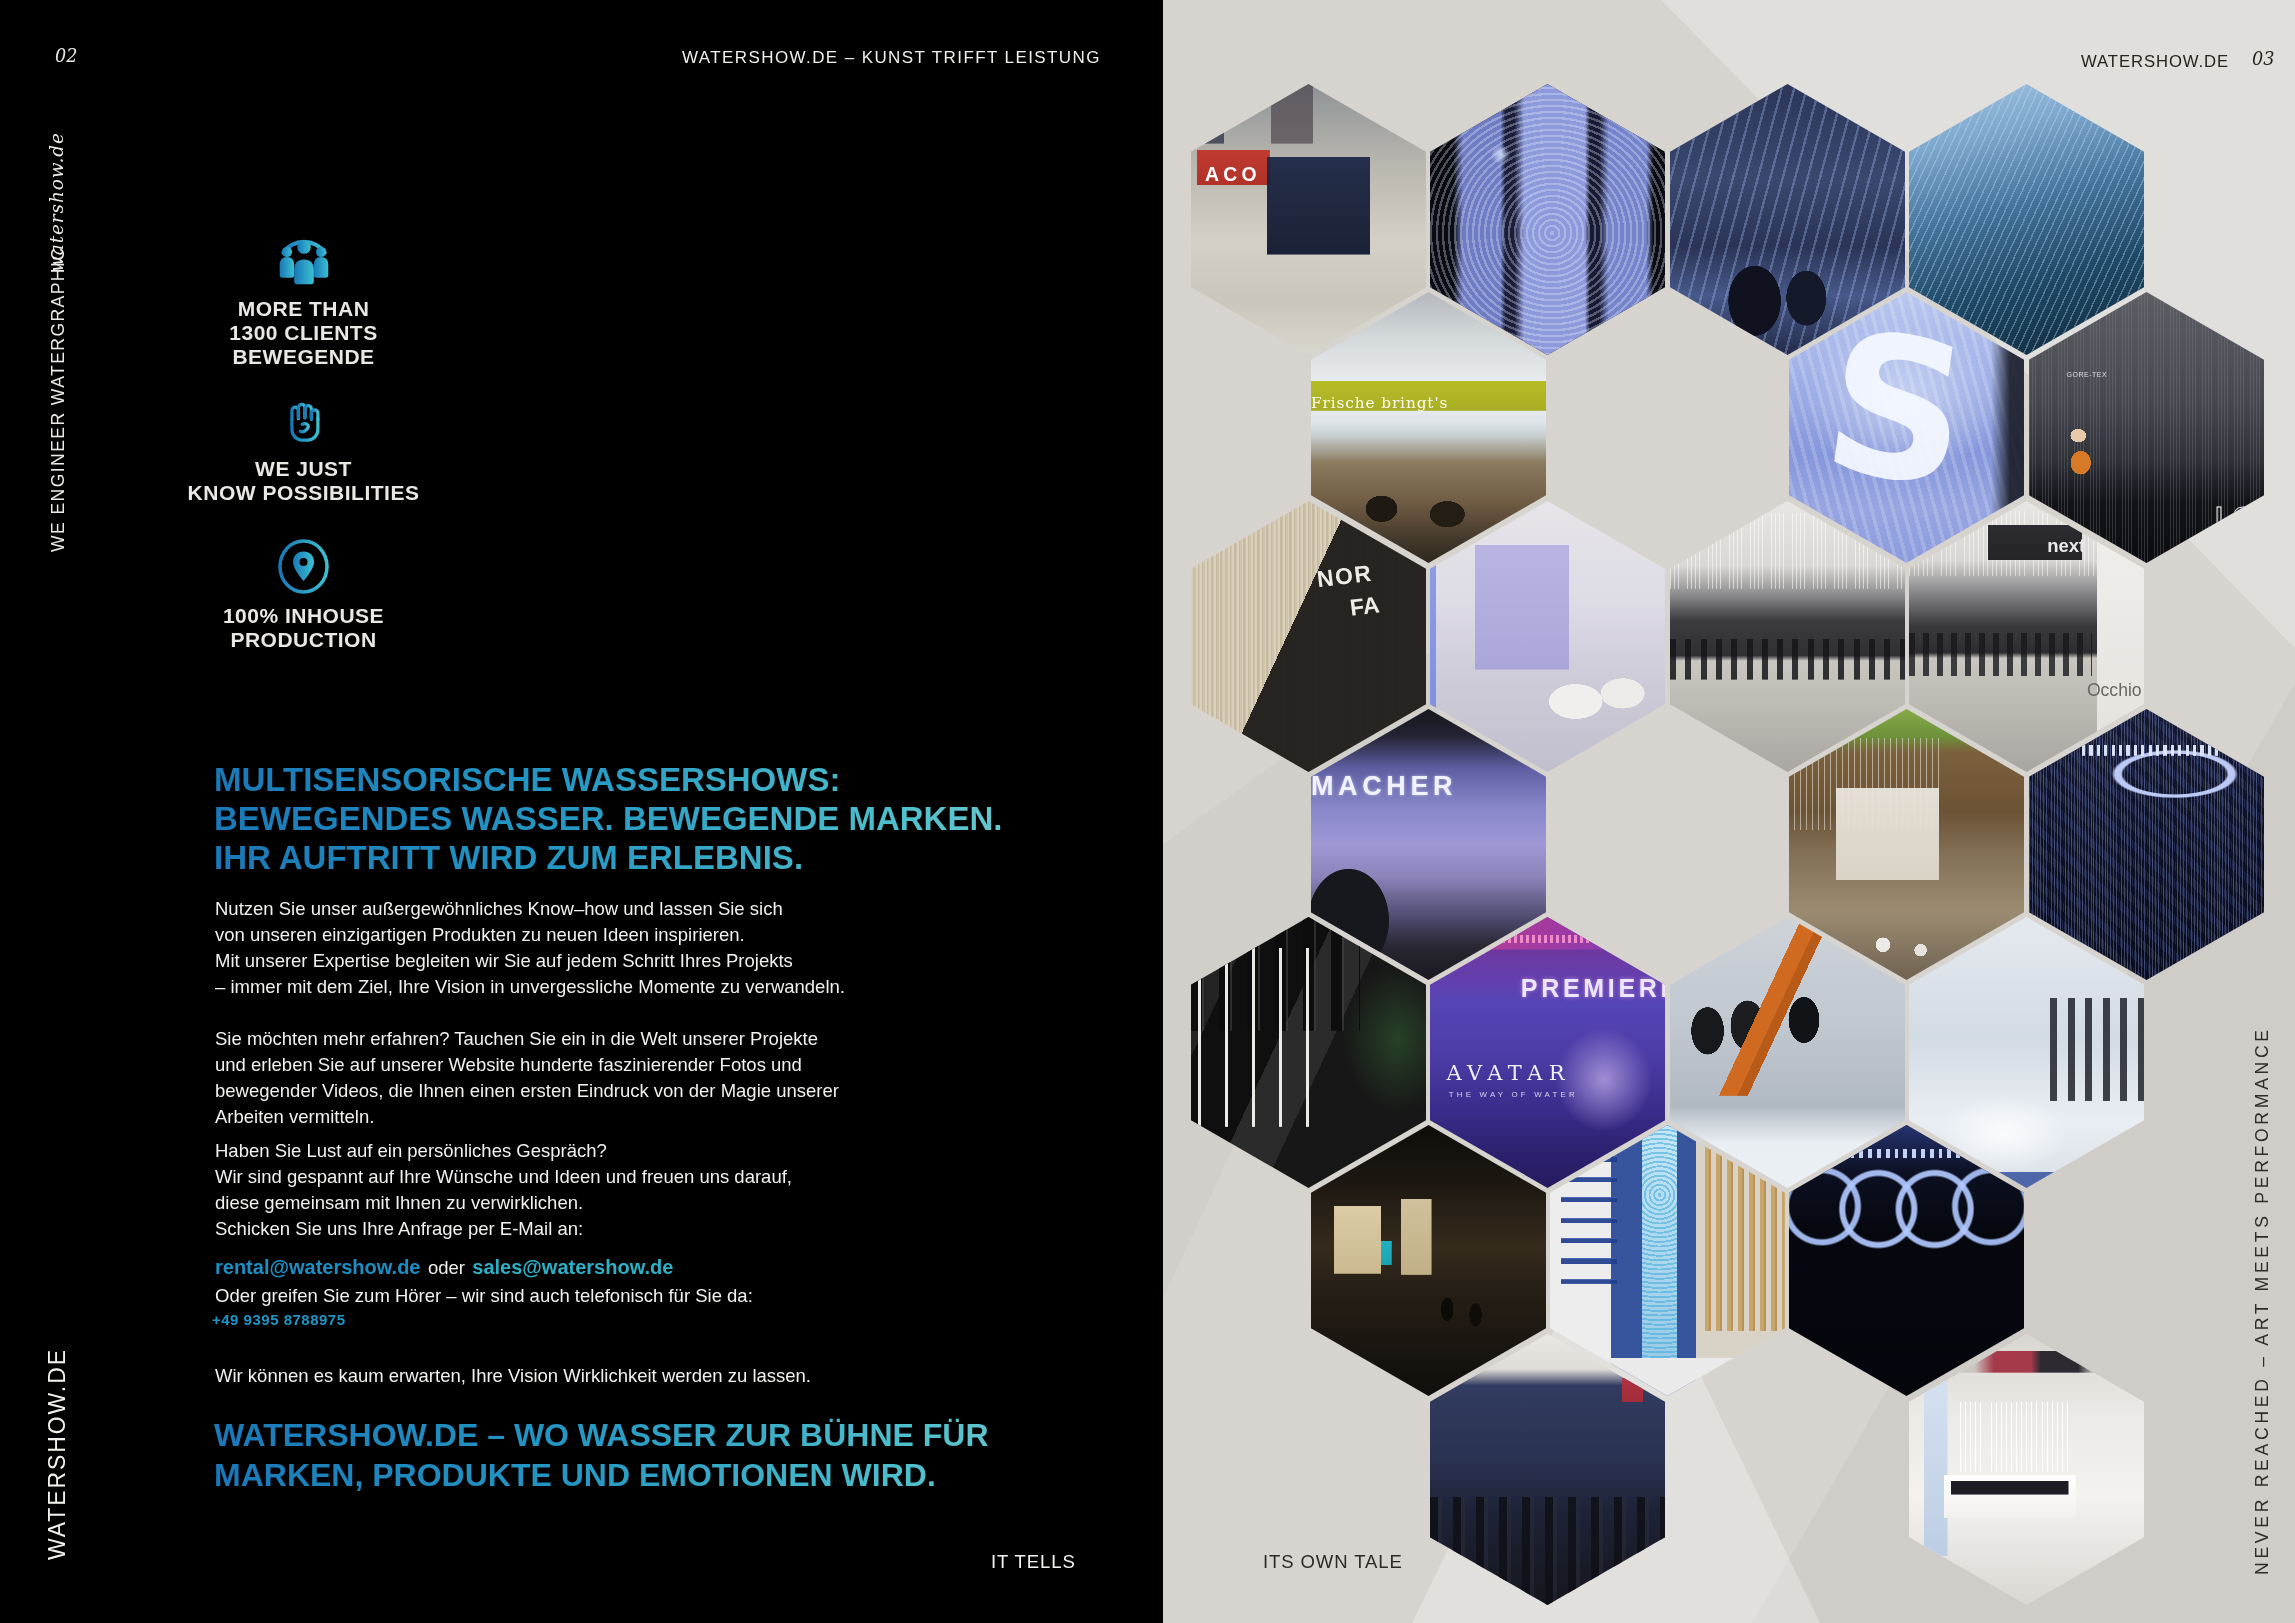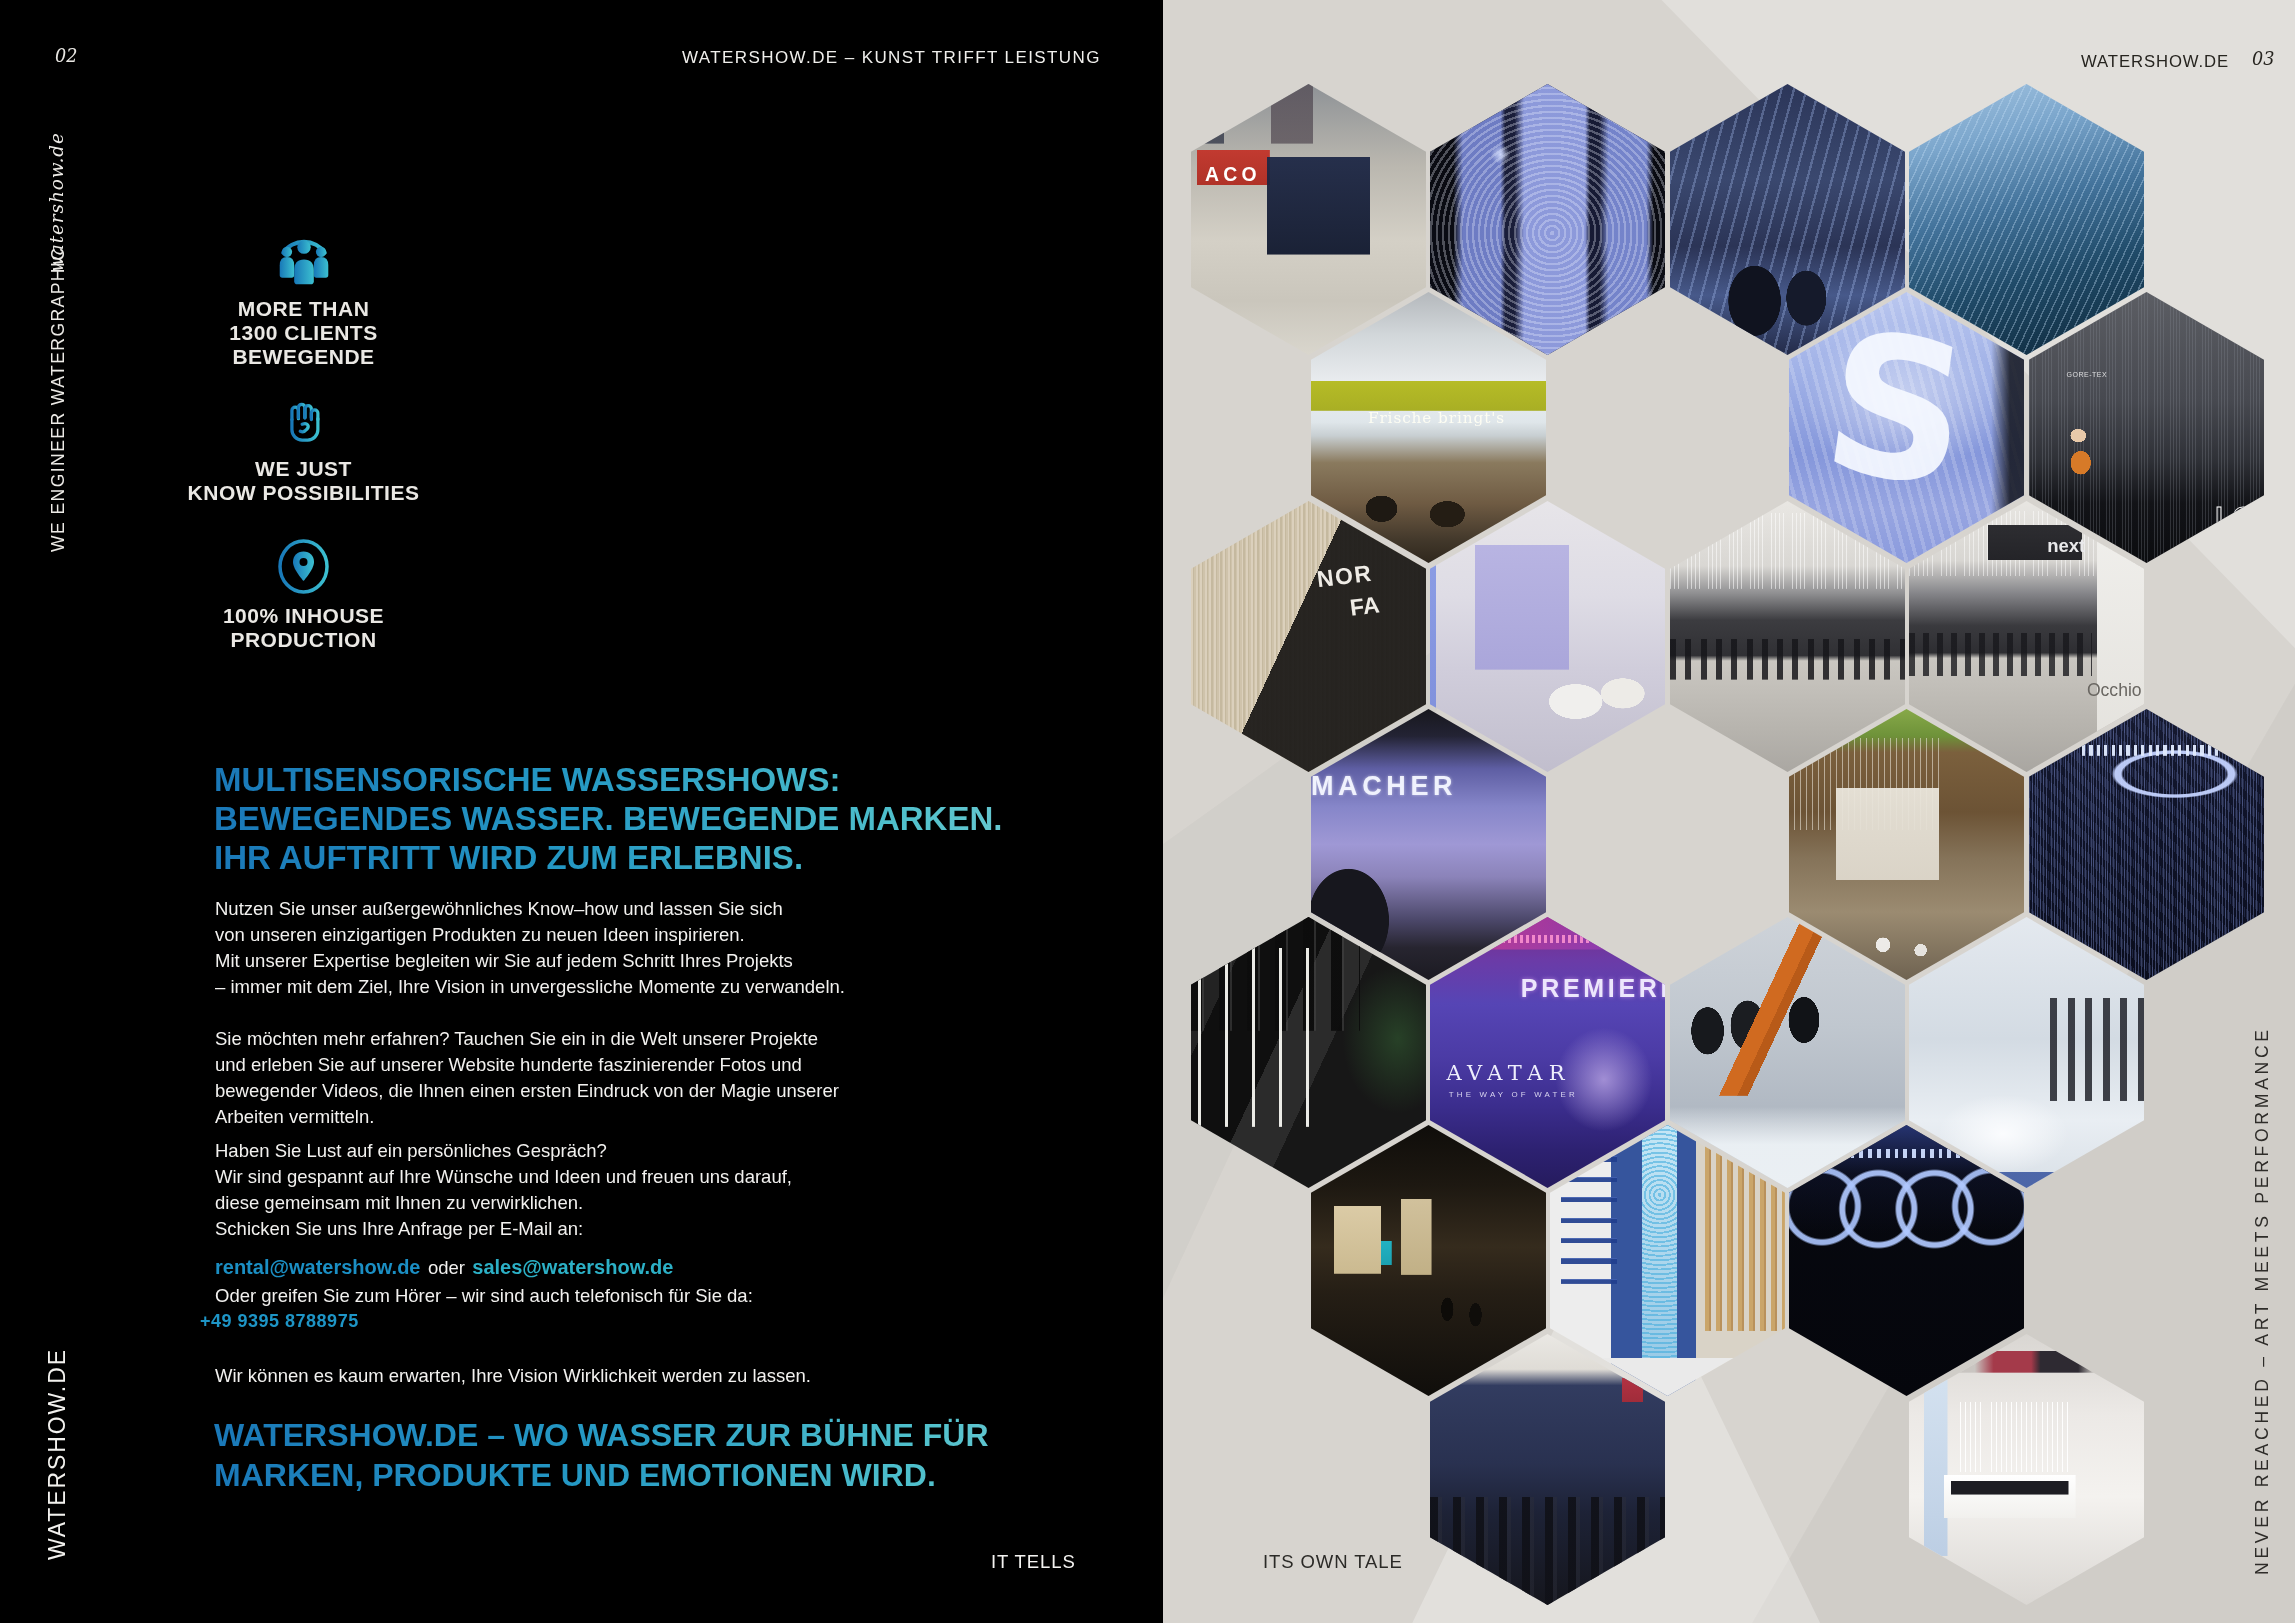--- a/index.html
+++ b/index.html
@@ -35,21 +35,21 @@
   .body-copy div{font-size:18.5px;line-height:26px;color:#f2f1ef;}
   .para1{left:215px;top:896px;width:717px;}
   .para2{left:215px;top:1026px;width:717px;}
   .para3{left:215px;top:1138px;width:717px;}
   .contact-line{left:215px;top:1256px;display:flex;align-items:baseline;gap:7.4px;}
   .email-link{font-size:20px;font-weight:bold;}
   .email-rental{color:#1b8fc4;}
   .email-sales{color:#2cb0c6;}
   .oder{font-size:18.5px;color:#f2f1ef;}
   .phone-intro{left:215px;top:1285px;font-size:18.5px;color:#f2f1ef;}
-  .phone{left:200px;top:1311px;font-size:18px;font-weight:bold;color:#1e95c6;letter-spacing:0.5px;}
+  .phone{left:212px;top:1311px;font-size:15px;font-weight:bold;color:#1e95c6;letter-spacing:0.5px;}
   .closing{left:215px;top:1365px;font-size:18.5px;color:#f2f1ef;}
   .headline2{left:214px;top:1415px;width:902px;font-weight:bold;}
   .headline2 div{font-size:32px;line-height:40px;}
   .footer-left{left:991px;top:1551px;font-size:18.5px;color:#f4f3f1;letter-spacing:0.9px;}
 
   
   .right-page{position:absolute;left:1163px;top:0;width:1133px;height:1623px;background:#d7d4cf;}
   .facet{position:absolute;pointer-events:none;}
   .facet1{left:0;top:0;width:100%;height:100%;background:rgba(255,255,255,0.25);
           clip-path:polygon(44% 0,100% 0,100% 40%);}
@@ -64,22 +64,22 @@
                font-size:17.6px;color:#26241f;}
   .footer-right{left:1263px;top:1551px;font-size:18.5px;color:#2b2a27;letter-spacing:0.9px;}
   .v-right{left:2252px;top:1168px;height:407px;font-size:17.6px;color:#2e2c29;letter-spacing:3.7px;}
 
   
   .collage{position:absolute;left:0;top:0;width:2295px;height:1256px;pointer-events:none;}
   .hex{position:absolute;width:235px;height:271px;
        clip-path:polygon(50% 0%,100% 25%,100% 75%,50% 100%,0% 75%,0% 25%);}
   .hxlb{position:absolute;font-family:"Liberation Sans",sans-serif;white-space:nowrap;}
   .lb-aco{left:6%;top:29%;font-size:19.4px;font-weight:bold;color:#fff;letter-spacing:4.2px;}
-  .lb-frische{left:8px;top:37.6%;width:100%;text-align:center;font-family:"DejaVu Serif",serif;
-              font-size:15.3px;color:#fdfdf3;letter-spacing:0.9px;margin-top:15px;}
+  .lb-frische{left:0;top:37.6%;width:100%;font-family:"DejaVu Serif",serif;
+              font-size:15.3px;color:#fdfdf3;letter-spacing:0.9px;}
   .lb-s{left:16%;top:2%;font-size:194px;font-weight:bold;color:rgba(245,248,255,0.92);
         font-family:"DejaVu Sans",sans-serif;transform:rotate(8deg);}
   .lb-goretex{left:16%;top:29%;font-size:7px;color:rgba(255,255,255,0.8);letter-spacing:0.5px;}
   .lb-lowa{right:4%;bottom:11%;font-size:27px;font-weight:bold;color:#fff;letter-spacing:0.9px;
            -webkit-text-stroke:0.9px #fff;color:transparent;}
   .lb-nor1{right:23%;top:23%;font-size:23px;font-weight:bold;color:#efece6;
            transform:rotate(-7deg);letter-spacing:1.4px;}
   .lb-nor2{right:20%;top:34%;font-size:23px;font-weight:bold;color:#efece6;transform:rotate(-7deg);}
   .lb-next{right:25%;top:12.5%;font-size:18.5px;font-weight:bold;color:#e9e9eb;}
   .lb-occhio{right:1%;top:66%;font-size:17.6px;color:#6a6762;}

